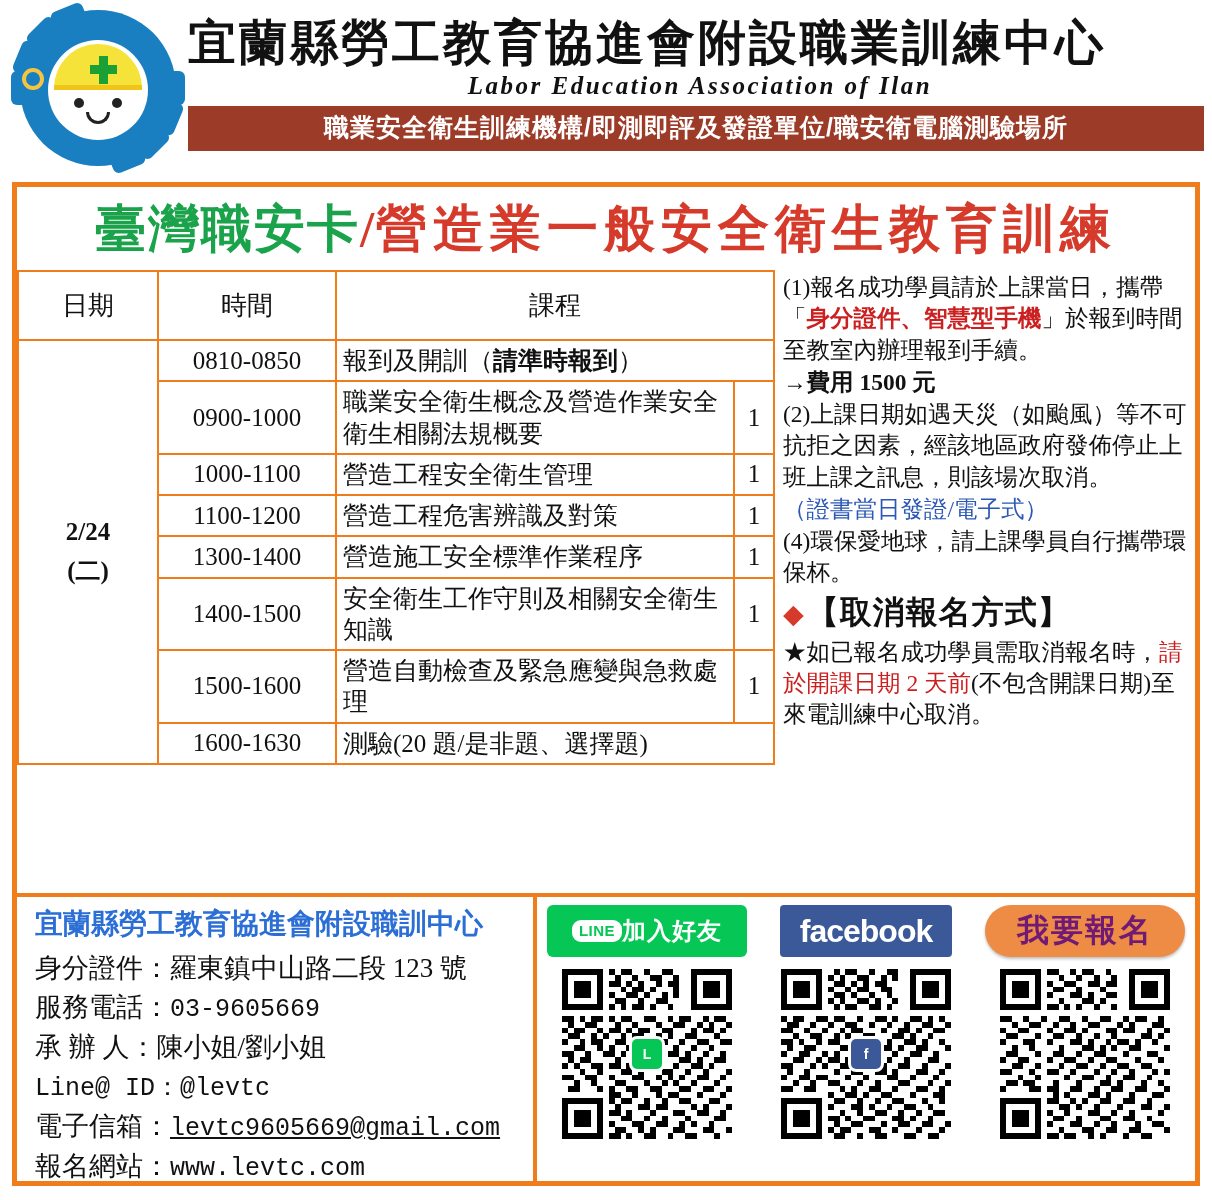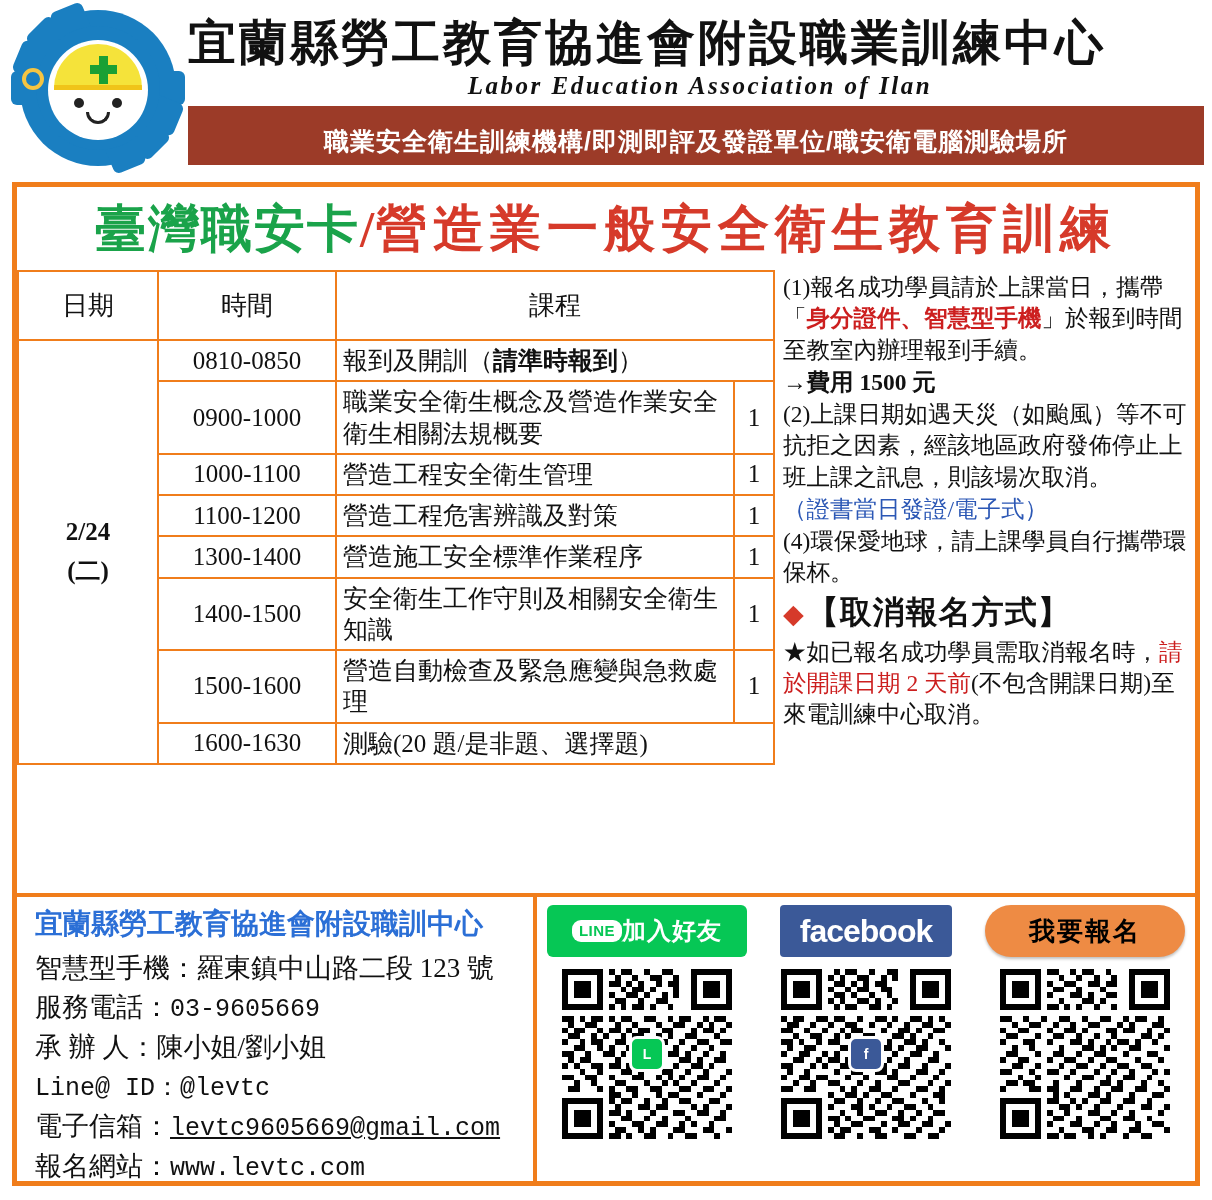--- a/index.html
+++ b/index.html
@@ -126,21 +126,21 @@
     margin: 4px 0 6px 0;
   }
   .org-band {
     background: #9c3b28;
     color: #fff;
     font-family: "Liberation Sans", sans-serif;
     font-weight: bold;
     font-size: 25px;
     letter-spacing: 1px;
     text-align: center;
-    padding: 19px 4px 7px 4px;
+    padding: 5px 4px 7px 4px;
     margin-right: 8px;
   }
 
   
   .frame {
     position: absolute;
     left: 12px; top: 182px;
     width: 1188px; height: 1004px;
     border: 5px solid #f07d1b;
     background: #fff;
@@ -291,23 +291,23 @@
     display: flex; align-items: center; justify-content: center;
     color: #fff;
     font-family: "Liberation Sans", sans-serif;
     font-weight: bold; font-size: 32px; letter-spacing: -1px;
   }
   .btn-signup {
     width: 200px; height: 52px;
     background: #ee8b44;
     border-radius: 26px;
     display: flex; align-items: center; justify-content: center;
-    color: #000000;
+    color: #701a75;
     font-weight: bold;
-    font-size: 26px;
+    font-size: 32px;
     letter-spacing: 2px;
     box-shadow: 0 2px 3px rgba(0,0,0,0.25);
   }
   .qr {
     width: 170px; height: 170px;
     margin-top: 12px;
     background: #fff;
     position: relative;
   }
   .qr svg { display: block; }
@@ -438,21 +438,21 @@
           <div class="notes-body">
             <p><span class="star">★如已報名成功學員需取消報名時，</span><span class="red">請於開課日期 2 天前</span><span>(不包含開課日期)至來電訓練中心取消。</span></p>
           </div>
         </div>
       </div>
     </div>
 
     <div class="footer">
       <div class="contact">
         <div class="contact-title">宜蘭縣勞工教育協進會附設職訓中心</div>
-        <div class="contact-line"><span>智慧型手機：</span><span>羅東鎮中山路二段 123 號</span></div>
+        <div class="contact-line"><span>身分證件：</span><span>羅東鎮中山路二段 123 號</span></div>
         <div class="contact-line"><span>服務電話：</span><span class="mono">03-9605669</span></div>
         <div class="contact-line"><span>承 辦 人：</span><span>陳小姐/劉小姐</span></div>
         <div class="contact-line"><span class="mono">Line@ ID：</span><span class="mono">@levtc</span></div>
         <div class="contact-line"><span>電子信箱：</span><span class="mono ul">levtc9605669@gmail.com</span></div>
         <div class="contact-line"><span>報名網站：</span><span class="mono">www.levtc.com</span></div>
       </div>
 
       <div class="social">
 
         <div class="social-col">

